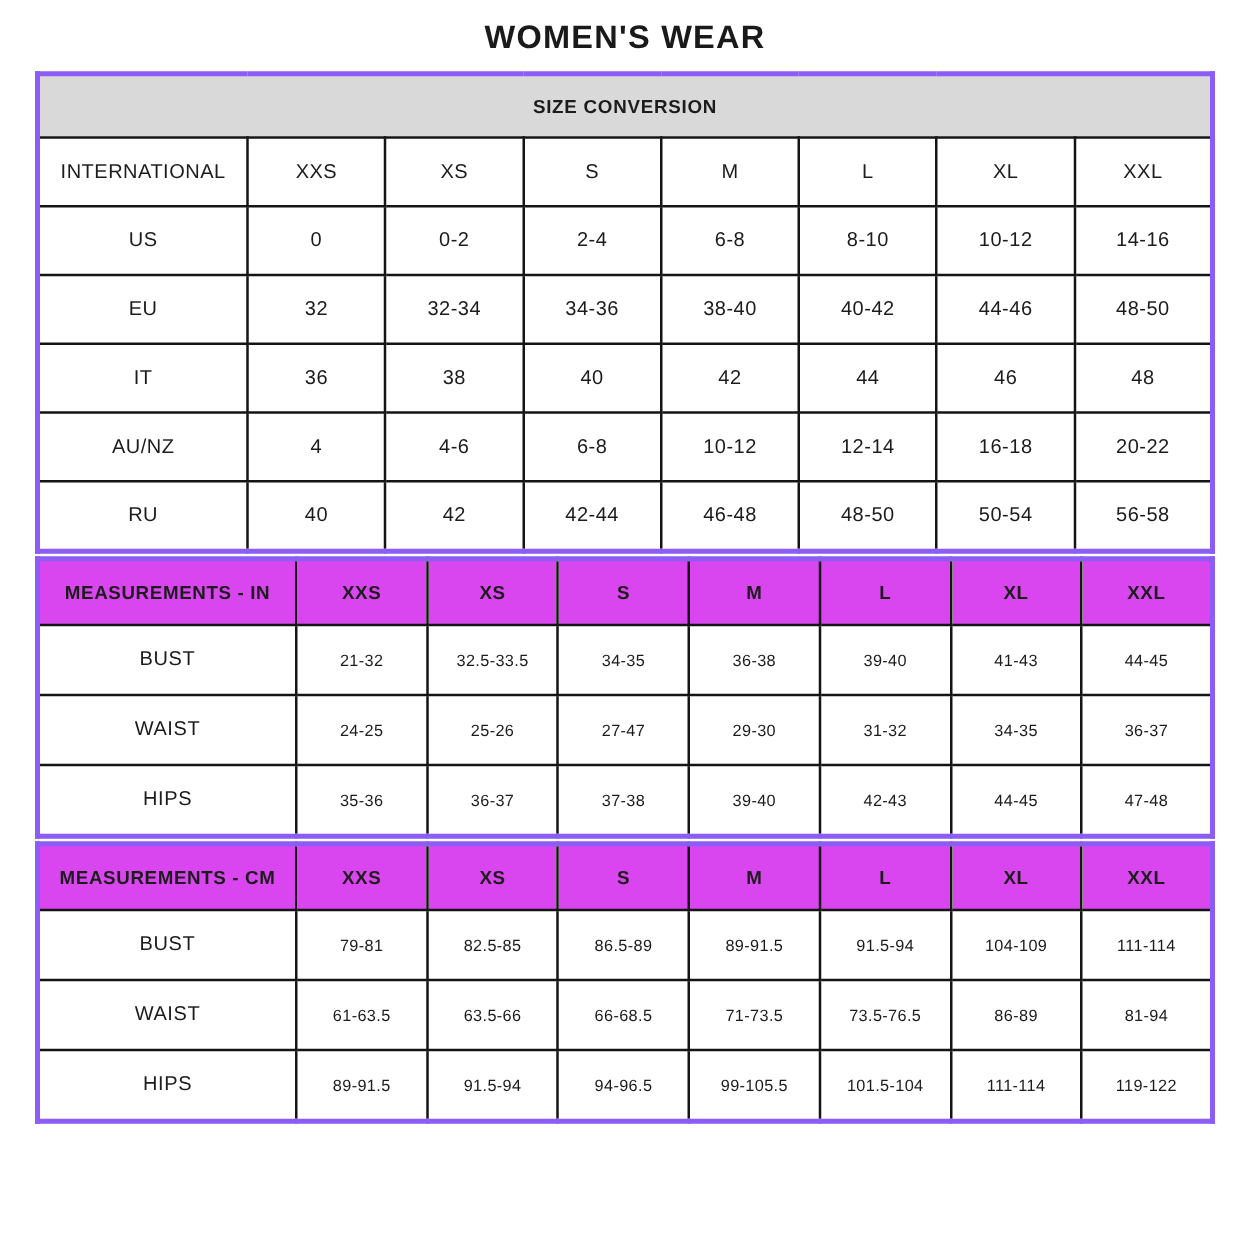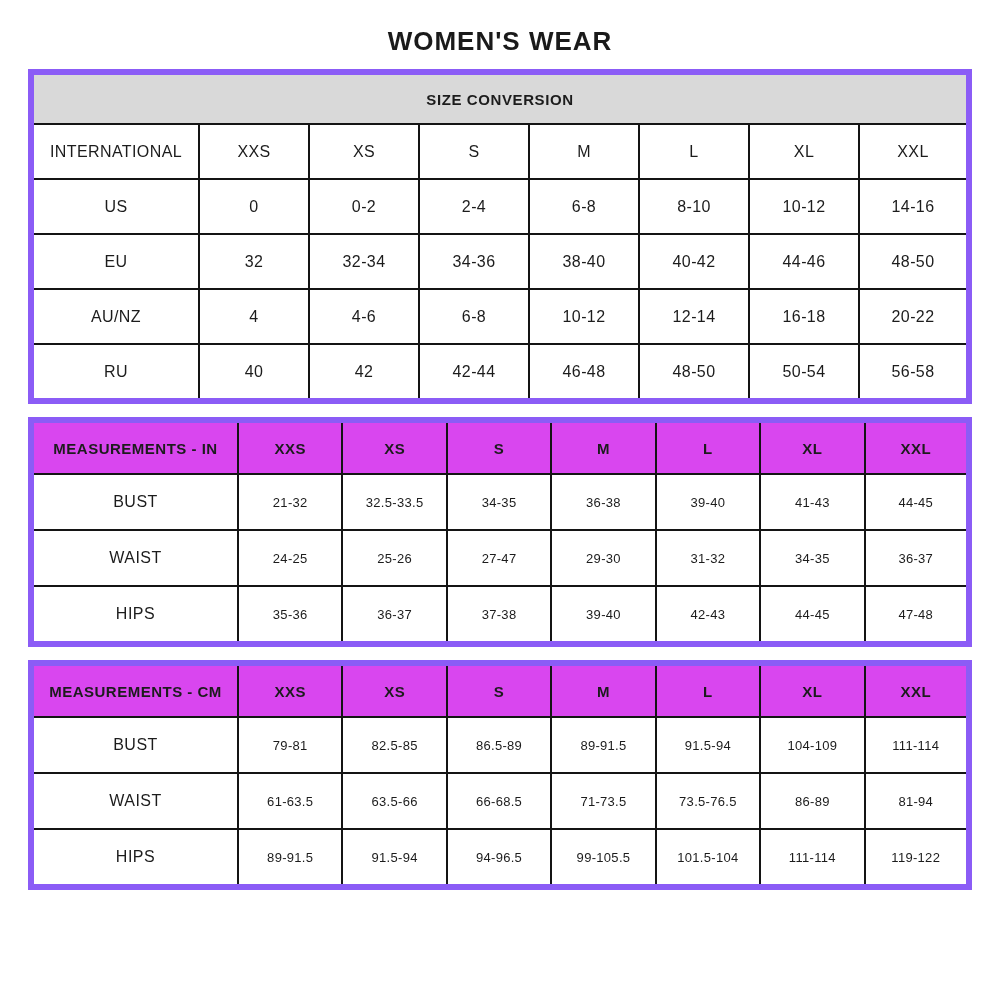--- a/index.html
+++ b/index.html
@@ -3,36 +3,36 @@
 <meta charset="utf-8">
 <style>
   html, body { margin: 0; padding: 0; }
   body {
     width: 1000px; height: 1000px;
     background: #ffffff;
     color: #1c1c1c;
     font-family: "Liberation Sans", sans-serif;
     overflow: hidden;
   }
-  .sheet { padding: 12px 28px; box-sizing: border-box; width: 1000px; }
+  .sheet { padding: 0 28px; box-sizing: border-box; width: 1000px; }
   .page-title {
     margin: 0;
     padding: 14px 0 12px 0;
     text-align: center;
     font-size: 26px;
     font-weight: 700;
     letter-spacing: 1px;
     color: #1a1a1a;
   }
   table {
     border-collapse: collapse;
     table-layout: fixed;
     width: 944px;
-    border: 6px solid #8b5cf6;
-    margin: 0 0 13px 0;
+    border: 4px solid #8b5cf6;
+    margin: 0 0 2px 0;
   }
   th, td {
     border: 2px solid #141414;
     text-align: center;
     vertical-align: middle;
     padding: 0 4px;
     overflow: hidden;
     white-space: nowrap;
   }
   
@@ -116,20 +116,30 @@
         </tr>
         <tr>
           <th>EU</th>
           <td>32</td>
           <td>32-34</td>
           <td>34-36</td>
           <td>38-40</td>
           <td>40-42</td>
           <td>44-46</td>
           <td>48-50</td>
+        </tr>
+        <tr>
+          <th>IT</th>
+          <td>36</td>
+          <td>38</td>
+          <td>40</td>
+          <td>42</td>
+          <td>44</td>
+          <td>46</td>
+          <td>48</td>
         </tr>
         <tr>
           <th>AU/NZ</th>
           <td>4</td>
           <td>4-6</td>
           <td>6-8</td>
           <td>10-12</td>
           <td>12-14</td>
           <td>16-18</td>
           <td>20-22</td>

